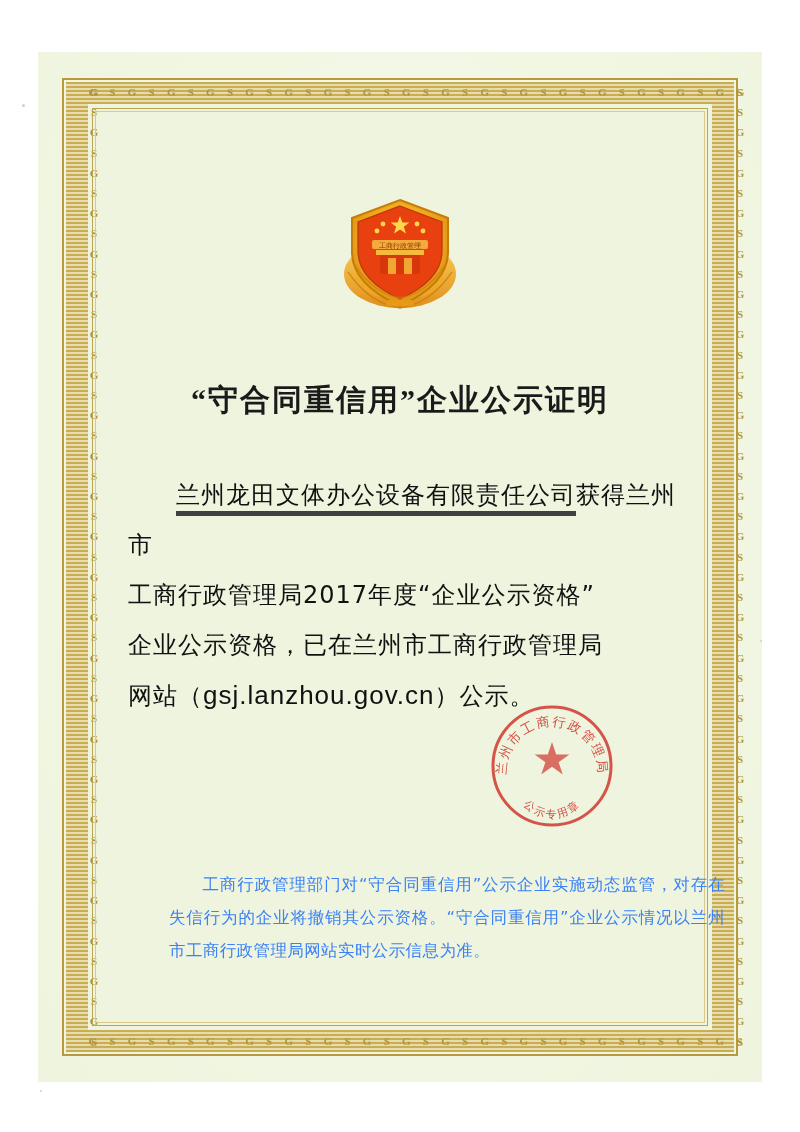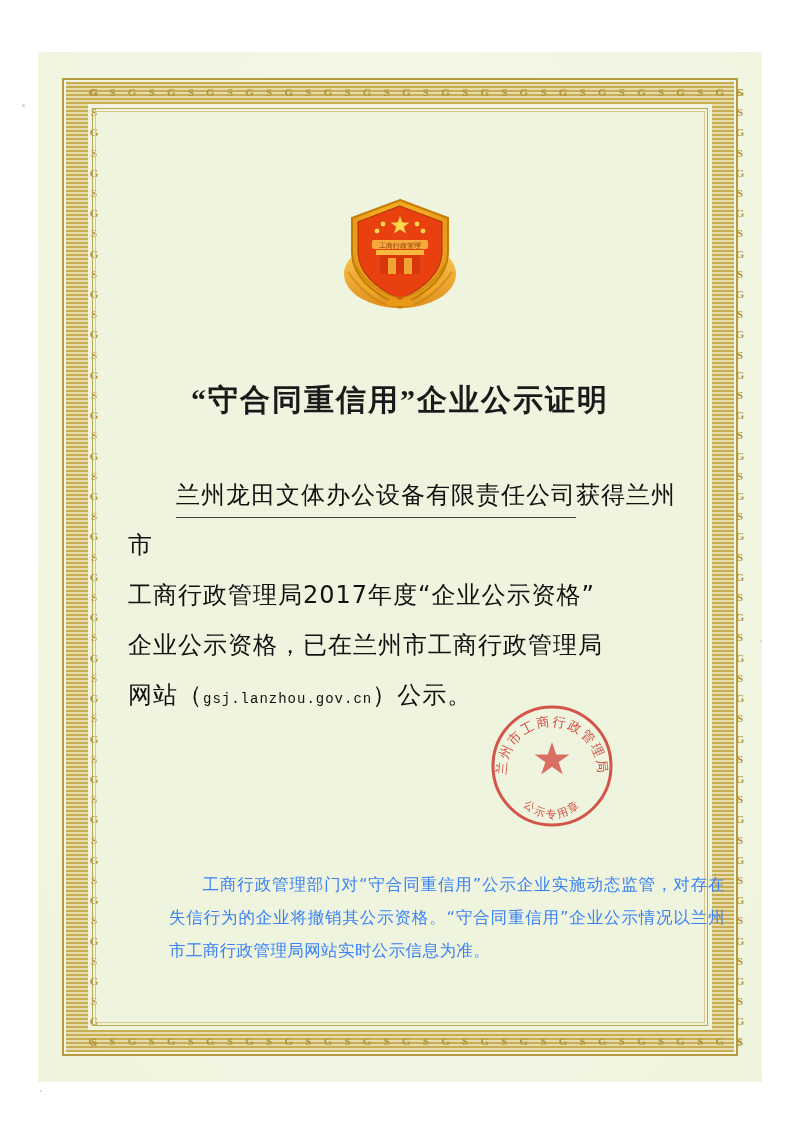--- a/index.html
+++ b/index.html
@@ -145,24 +145,24 @@
     top: 470px;
     width: 552px;
     font-size: 24px;
     line-height: 50px;
     color: #111;
     letter-spacing: 1px;
     font-family: "DejaVu Sans", "Liberation Sans", sans-serif;
   }
   .body-text .indent { display: inline-block; width: 48px; }
   .company {
-    border-bottom: 1px solid #404040;
-    padding-bottom: 8px;
-  }
-  .mono { font-family: Liberation Mono, monospace; font-size: 14px; }
+    border-bottom: 5px solid #404040;
+    padding-bottom: 2px;
+  }
+  .mono { font-family: Liberation Sans, sans-serif; font-size: 26px; }
 
   .date {
     position: absolute;
     left: 400px;
     top: 755px;
     width: 250px;
     text-align: left;
     font-size: 24px;
     font-weight: bold;
     color: #111;

